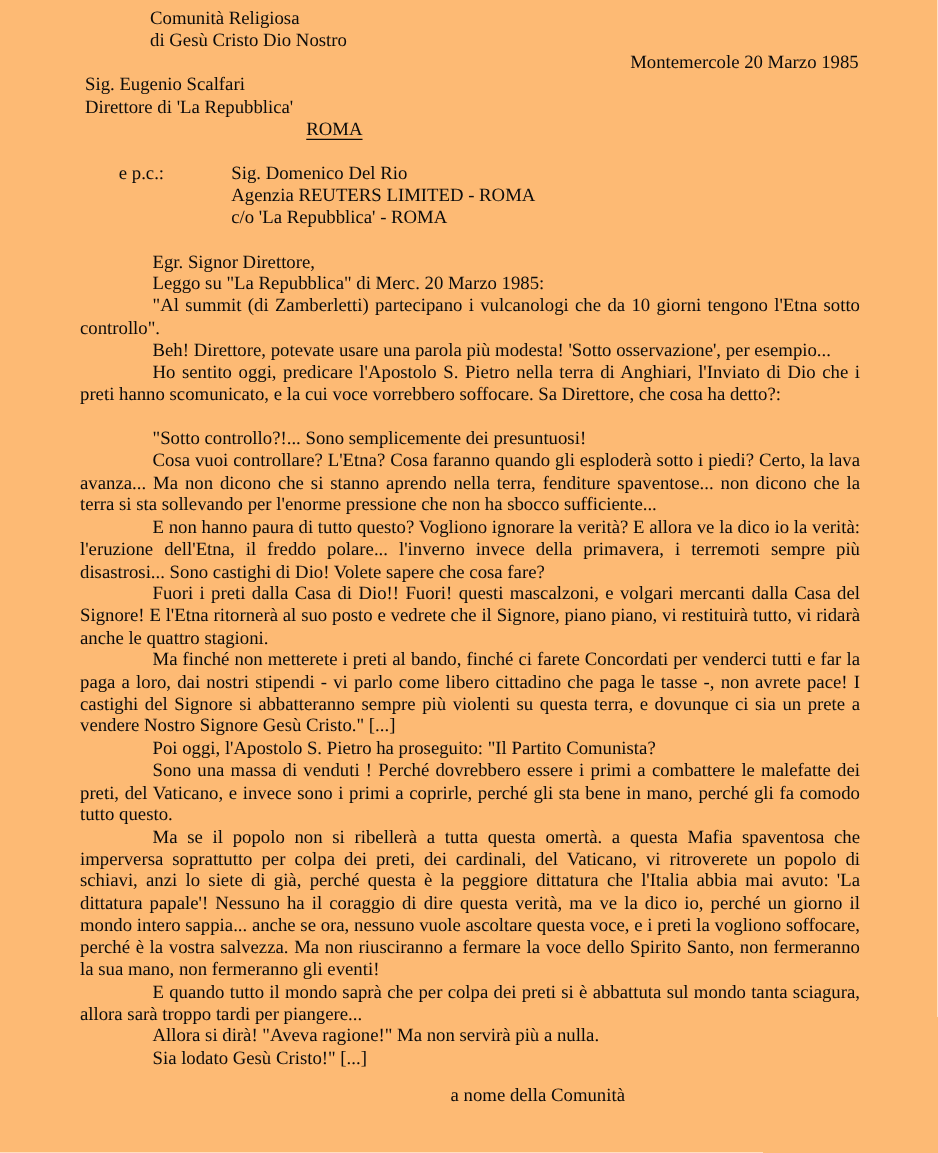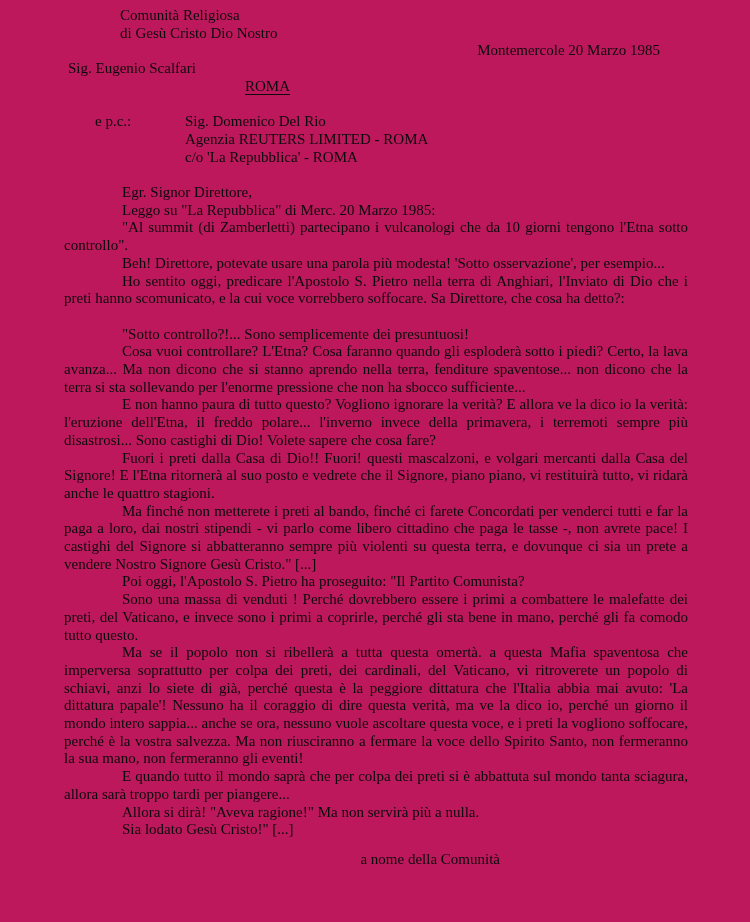--- a/index.html
+++ b/index.html
@@ -5,31 +5,31 @@
   html, body {
     margin: 0;
     padding: 0;
     background: #ffffff;
   }
   .page {
     position: relative;
     width: 750px;
     height: 922px;
     box-sizing: border-box;
-    background: #be185d;
+    background: #fdba74;
     color: #0b0b0b;
     font-family: "Liberation Serif", "DejaVu Serif", serif;
     font-size: 15px;
     line-height: 17.7px;
     padding-top: 7px;
     overflow: hidden;
     -webkit-font-smoothing: antialiased;
   }
   .letterhead { margin-left: 120px; }
-  .dateline   { text-align: right; padding-right: 90px; }
+  .dateline   { text-align: right; padding-right: 63px; }
   .recipient  { margin-left: 68px; }
   .recipient .city {
     margin-left: 177px;
     width: fit-content;
     text-decoration: underline;
     text-underline-offset: 3px;
   }
   .cc {
     display: flex;
     margin-left: 95px;
@@ -59,20 +59,21 @@
 
   <header class="letterhead">
     <div class="line">Comunità Religiosa</div>
     <div class="line">di Gesù Cristo Dio Nostro</div>
   </header>
 
   <div class="dateline">Montemercole 20 Marzo 1985</div>
 
   <div class="recipient">
     <div class="line">Sig. Eugenio Scalfari</div>
+    <div class="line">Direttore di 'La Repubblica'</div>
     <div class="city">ROMA</div>
   </div>
 
   <div class="cc">
     <div class="cc-label">e p.c.:</div>
     <div class="cc-lines">
       <div class="line">Sig. Domenico Del Rio</div>
       <div class="line">Agenzia REUTERS LIMITED - ROMA</div>
       <div class="line">c/o 'La Repubblica' - ROMA</div>
     </div>

